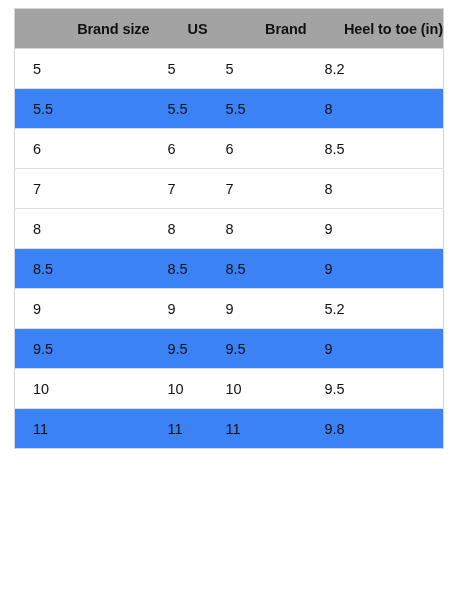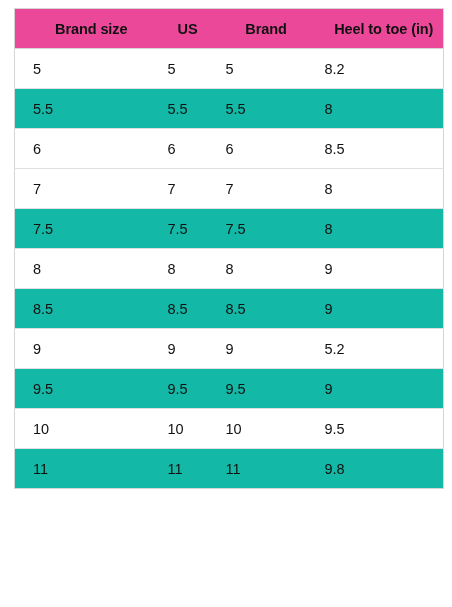--- a/index.html
+++ b/index.html
@@ -29,24 +29,24 @@
     border: 1px solid #d5d5d5;
     background: #ffffff;
   }
 
   table.size-chart col.c-brand { width: 135px; }
   table.size-chart col.c-us    { width: 58px; }
   table.size-chart col.c-ca    { width: 99px; }
   table.size-chart col.c-heel  { width: 137px; }
 
   table.size-chart thead th {
-    background: #ec4899;
+    background: #a3a3a3;
     height: 39px;
     padding: 0 0 0 18px;
-    text-align: center;
+    text-align: right;
     vertical-align: middle;
     font-size: 14.5px;
     font-weight: bold;
     color: #111111;
     border-bottom: 1px solid #d5d5d5;
     white-space: nowrap;
     letter-spacing: -0.1px;
   }
 
   table.size-chart tbody td {
@@ -55,21 +55,21 @@
     text-align: left;
     vertical-align: middle;
     font-size: 14.5px;
     font-weight: normal;
     color: #111111;
     border-bottom: 1px solid #e0e0e0;
     white-space: nowrap;
   }
 
   table.size-chart tbody tr.alt td {
-    background: #14b8a6;
+    background: #3b82f6;
     border-bottom: 1px solid #dedede;
   }
 
   table.size-chart tbody tr:last-child td {
     border-bottom: none;
   }
 </style>
 </head>
 <body>
 
@@ -107,26 +107,20 @@
           <td>6</td>
           <td>6</td>
           <td>8.5</td>
         </tr>
         <tr>
           <td>7</td>
           <td>7</td>
           <td>7</td>
           <td>8</td>
         </tr>
-        <tr class="alt">
-          <td>7.5</td>
-          <td>7.5</td>
-          <td>7.5</td>
-          <td>8</td>
-        </tr>
         <tr>
           <td>8</td>
           <td>8</td>
           <td>8</td>
           <td>9</td>
         </tr>
         <tr class="alt">
           <td>8.5</td>
           <td>8.5</td>
           <td>8.5</td>

